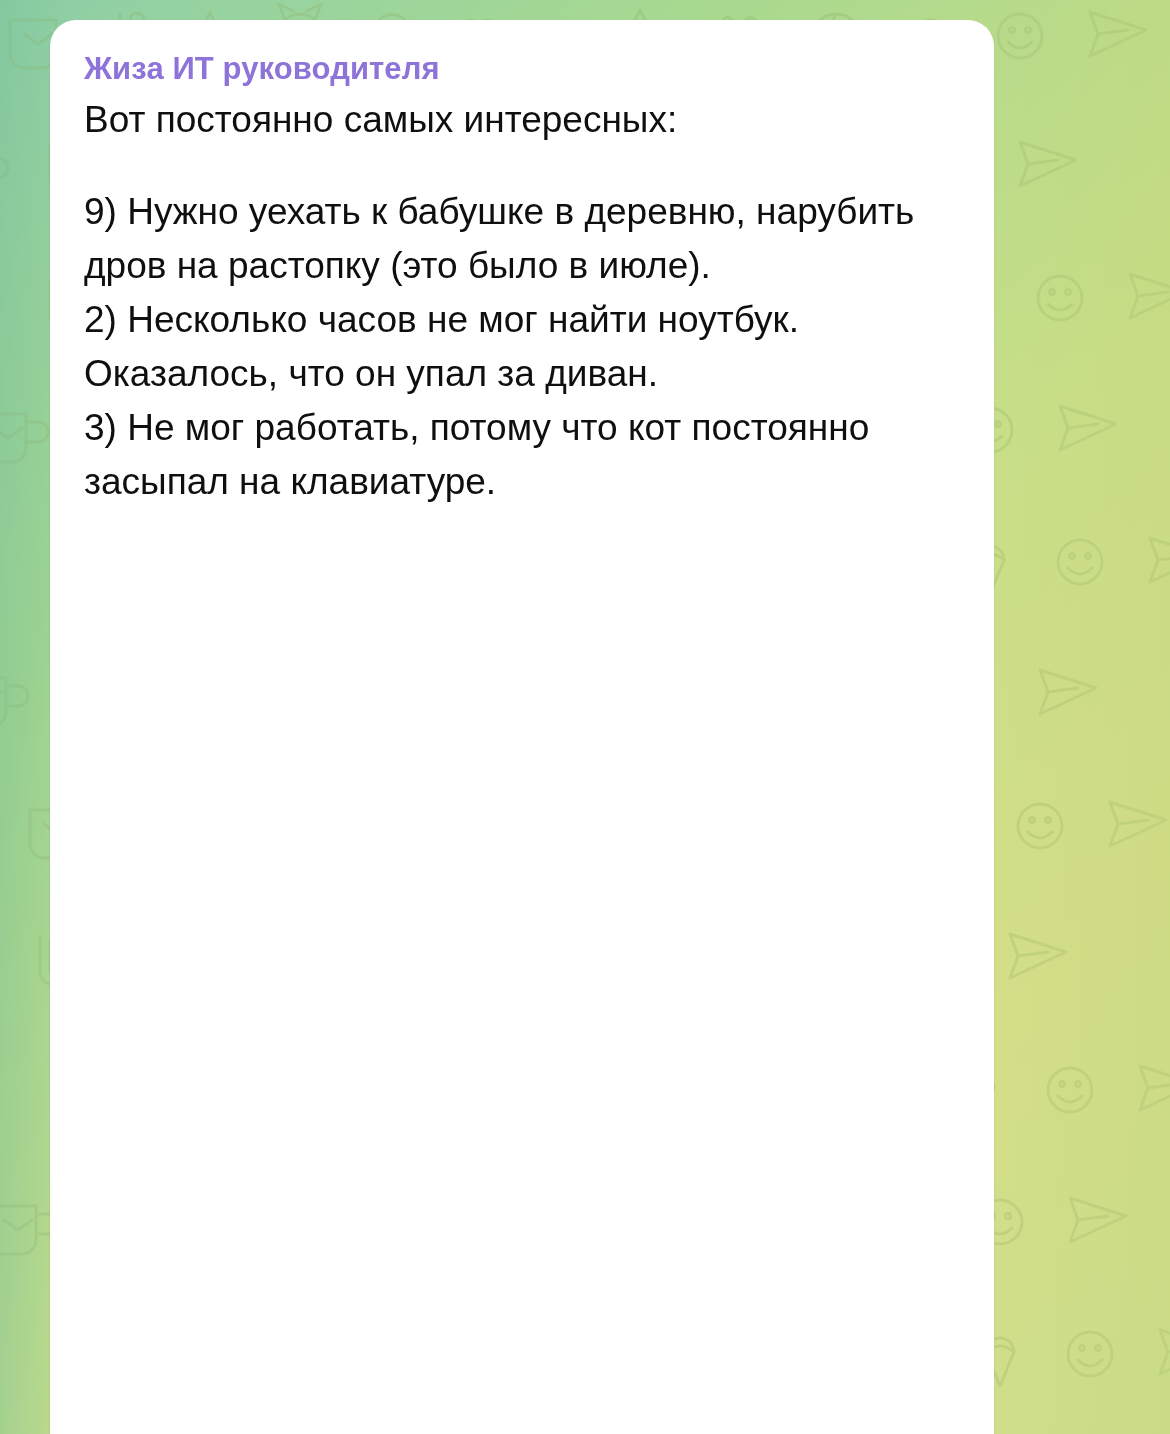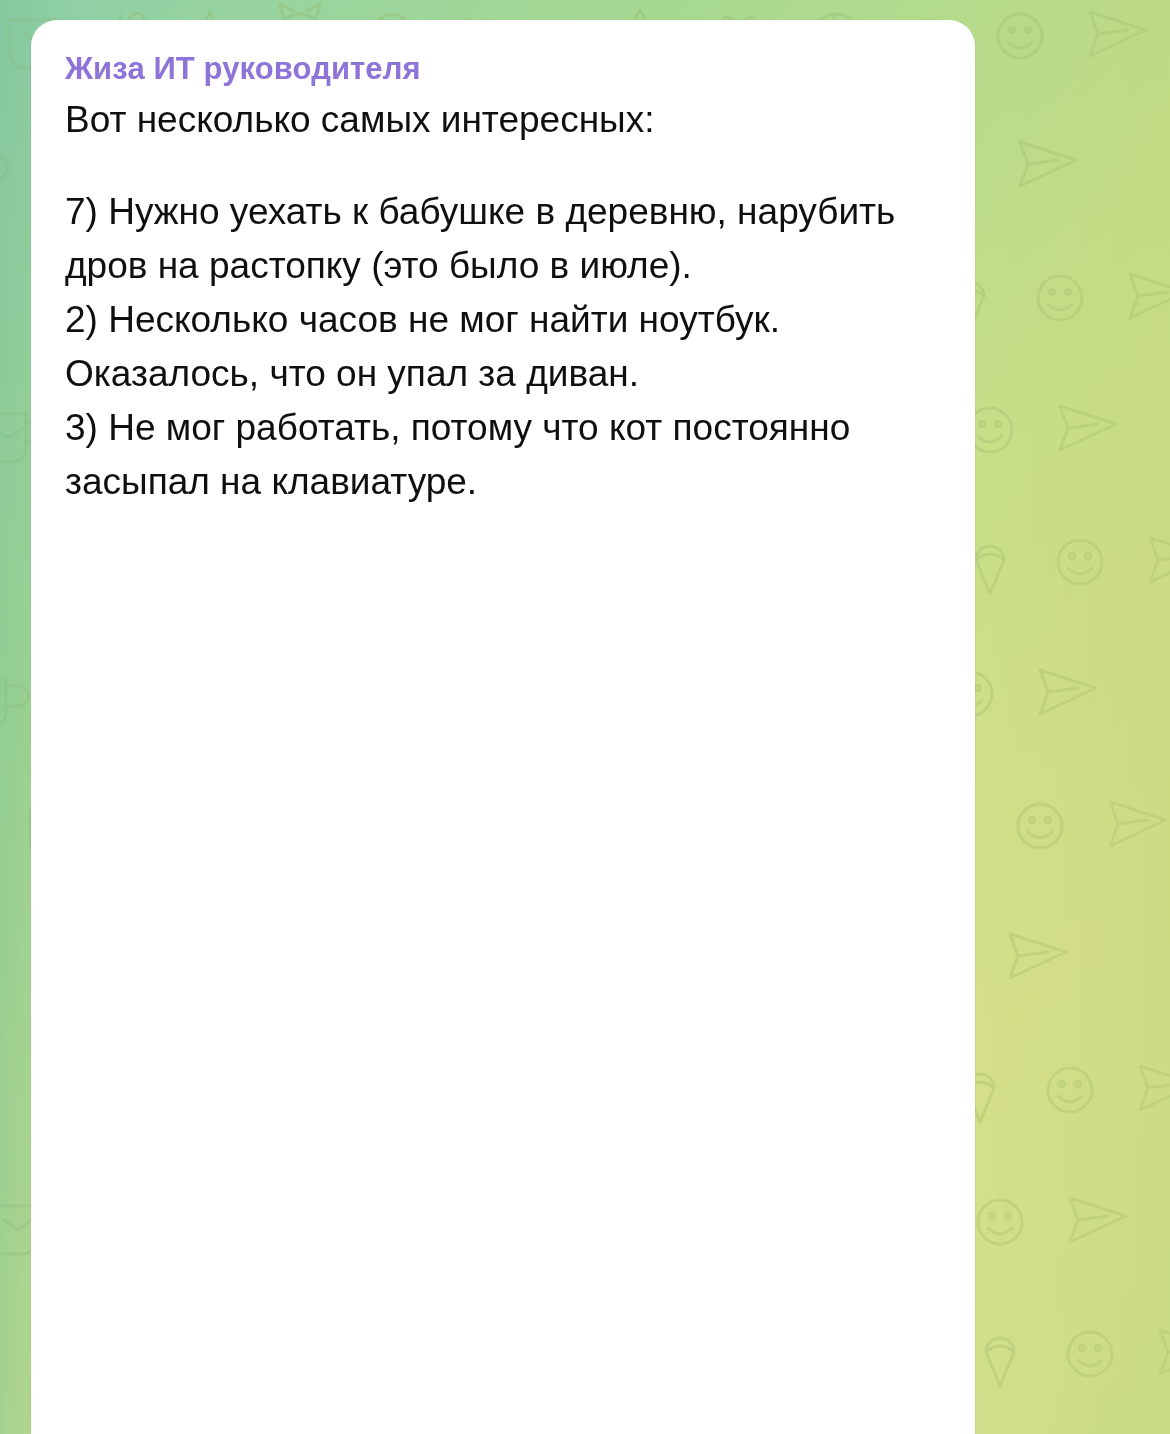--- a/index.html
+++ b/index.html
@@ -34,21 +34,21 @@
     position: absolute;
     inset: 0;
     background:
       linear-gradient(90deg, rgba(120,190,150,0.45) 0px, rgba(120,190,150,0.10) 70px, rgba(255,255,255,0.0) 180px),
       linear-gradient(270deg, rgba(190,210,120,0.35) 0px, rgba(190,210,120,0.05) 230px, rgba(255,255,255,0) 400px);
     pointer-events: none;
   }
 
   #message-bubble {
     position: absolute;
-    left: 31px;
+    left: 50px;
     top: 20px;
     width: 944px;
     min-height: 1414px;
     background: #ffffff;
     border-radius: 26px 26px 0 0;
     box-shadow: 0 1px 2px rgba(0,0,0,0.12);
     box-sizing: border-box;
     padding: 30px 34px 20px 34px;
   }
 
@@ -149,20 +149,20 @@
     </svg>
   </div>
 
   <div id="wallpaper-shade"></div>
 
   <div id="message-bubble">
     <div id="channel-name">Жиза ИТ руководителя</div>
 
 
 
-    <div class="msg-para">Вот несколько самых интересных:</div>
+    <div class="msg-para">Вот постоянно самых интересных:</div>
 
-    <div class="msg-para">7) Нужно уехать к бабушке в деревню, нарубить дров на растопку (это было в июле).
+    <div class="msg-para">9) Нужно уехать к бабушке в деревню, нарубить дров на растопку (это было в июле).
 2) Несколько часов не мог найти ноутбук. Оказалось, что он упал за диван.
 3) Не мог работать, потому что кот постоянно засыпал на клавиатуре.</div>
   </div>
 
 </div>
 
 </body></html>

